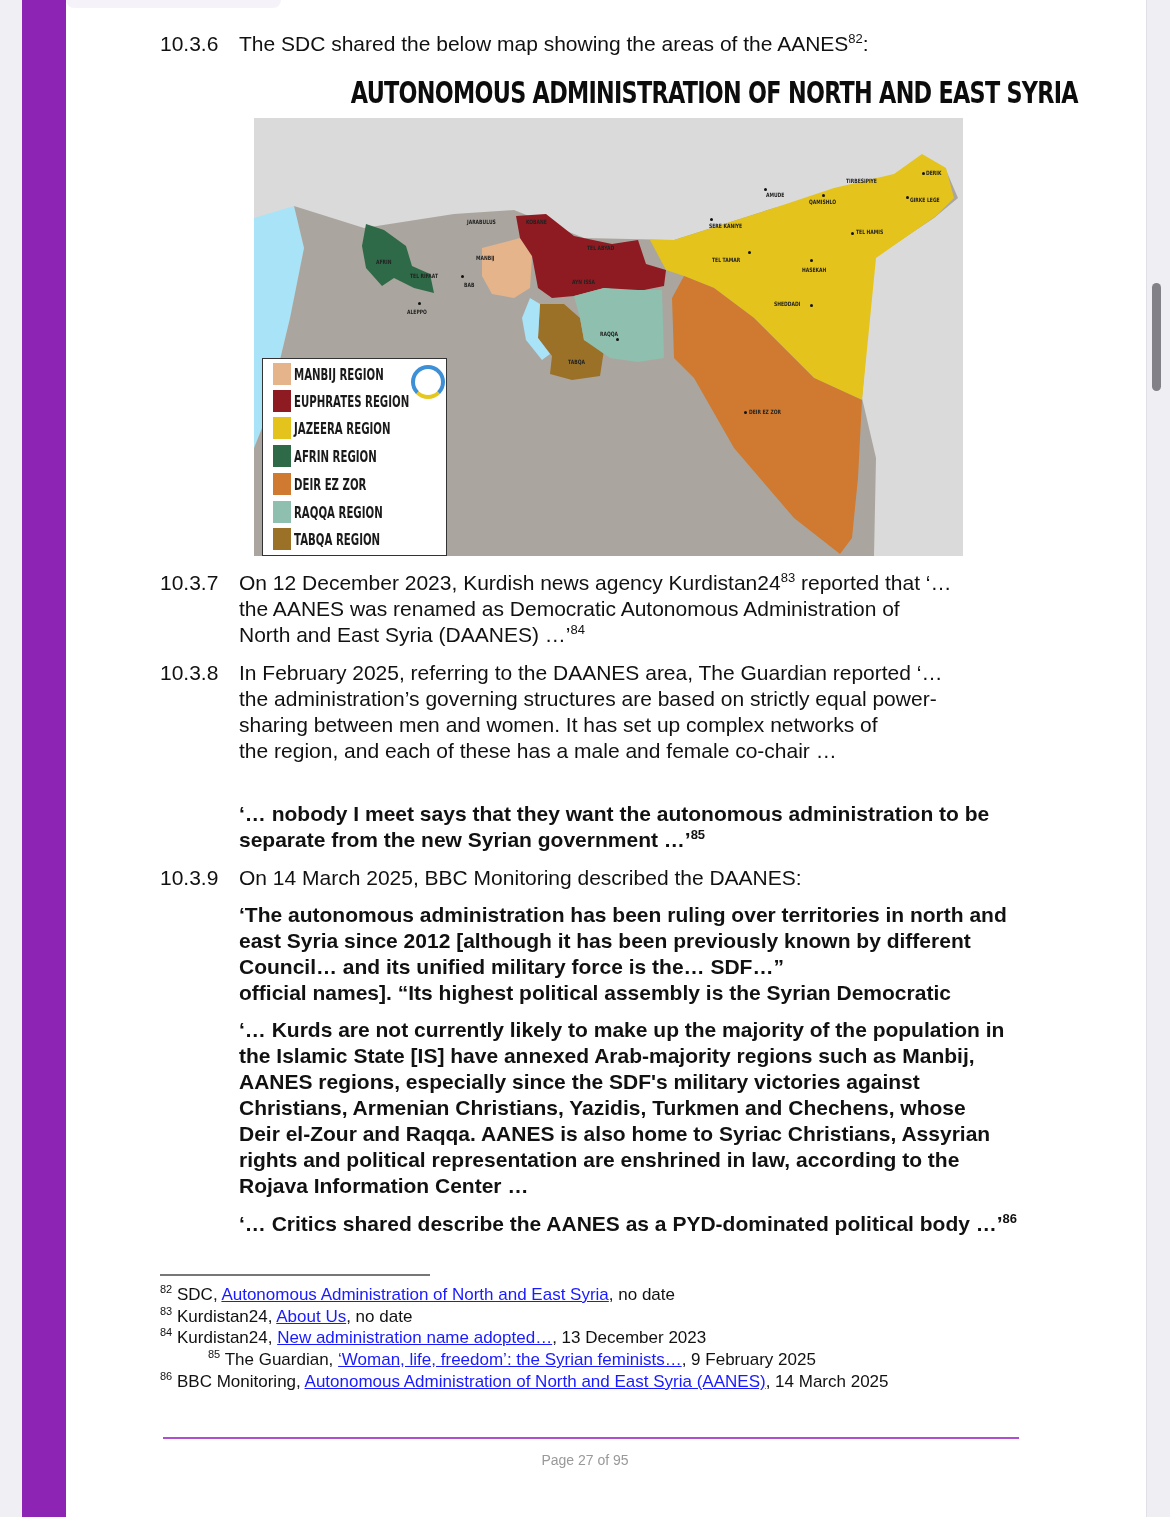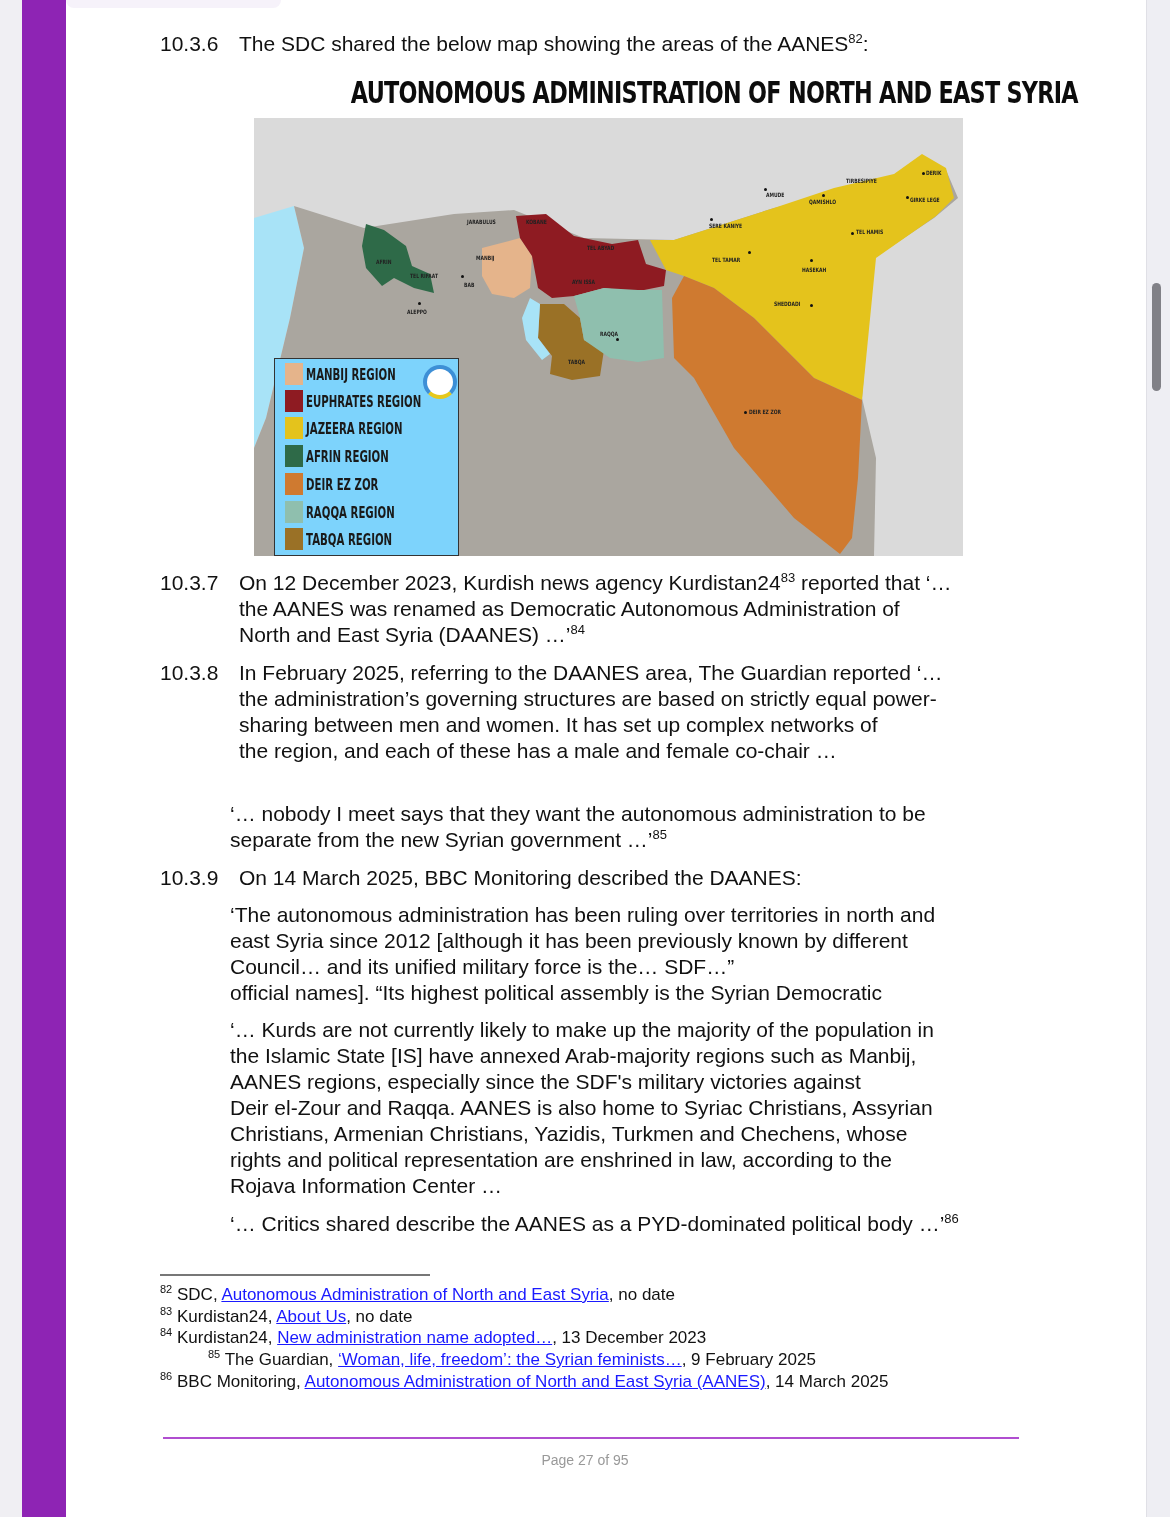--- a/index.html
+++ b/index.html
@@ -23,36 +23,36 @@
     border-left:1px solid #e0e0e6;
   }
   .scroll-thumb {
     position:absolute; left:1152px; top:283px; width:9px; height:108px; background:#818187;
     border-radius:5px;
   }
   .para { position:absolute; left:160px; font-size:21px; line-height:26px; }
   .num { position:absolute; left:0; top:0; }
   .txt { position:absolute; left:79px; top:0; width:780px; }
   sup { font-size:13px; line-height:0; vertical-align:super; }
-  .quote { position:absolute; left:230px; width:780px; font-size:21px; line-height:26px; }
+  .quote { position:absolute; left:239px; width:780px; font-size:21px; line-height:26px;font-weight:bold; }
 
   .map-title {
     position:absolute; left:250px; top:74px; width:720px; text-align:center;
     font-family:"DejaVu Sans", sans-serif; font-weight:bold; font-size:31px;
     letter-spacing:-1px; transform:scaleX(0.72); transform-origin:center;
     white-space:nowrap; color:#0c0c0c;
   }
   .map { position:absolute; left:254px; top:118px; width:709px; height:438px; background:#dadada; overflow:hidden; }
   .map svg { position:absolute; left:0; top:0; }
   .city { position:absolute; font-family:"DejaVu Sans", sans-serif; font-size:6px; font-weight:bold; color:#222; white-space:nowrap; transform:scaleX(0.75); transform-origin:left; }
   .dot { position:absolute; width:3px; height:3px; border-radius:50%; background:#111; }
 
   .legend {
-    position:absolute; left:20px; top:240px; width:183px; height:196px;
-    background:#7dd3fc; border:1.5px solid #333;
+    position:absolute; left:8px; top:240px; width:183px; height:196px;
+    background:#ffffff; border:1.5px solid #333;
   }
   .leg-item { position:absolute; left:10px; height:22px; }
   .leg-sw { position:absolute; left:0; top:0; width:18px; height:22px; }
   .leg-lbl {
     position:absolute; left:21px; top:3px; font-family:"DejaVu Sans", sans-serif;
     font-weight:bold; font-size:15px; color:#1a1a1a; white-space:nowrap;
     transform:scaleX(0.68); transform-origin:left;
   }
   .emblem {
     position:absolute; left:148px; top:6px; width:26px; height:26px; border-radius:50%;
@@ -206,22 +206,22 @@
 <div class="quote" style="top:902px;">
   <div style="white-space:nowrap;">‘The autonomous administration has been ruling over territories in north and</div>
   <div style="white-space:nowrap;">east Syria since 2012 [although it has been previously known by different</div>
   <div style="white-space:nowrap;">Council… and its unified military force is the… SDF…”</div>
   <div style="white-space:nowrap;">official names]. “Its highest political assembly is the Syrian Democratic</div>
 </div>
 <div class="quote" style="top:1017px;">
   <div style="white-space:nowrap;">‘… Kurds are not currently likely to make up the majority of the population in</div>
   <div style="white-space:nowrap;">the Islamic State [IS] have annexed Arab-majority regions such as Manbij,</div>
   <div style="white-space:nowrap;">AANES regions, especially since the SDF's military victories against</div>
+  <div style="white-space:nowrap;">Christians, Armenian Christians, Yazidis, Turkmen and Chechens, whose</div>
   <div style="white-space:nowrap;">Deir el-Zour and Raqqa. AANES is also home to Syriac Christians, Assyrian</div>
-  <div style="white-space:nowrap;">Christians, Armenian Christians, Yazidis, Turkmen and Chechens, whose</div>
   <div style="white-space:nowrap;">rights and political representation are enshrined in law, according to the</div>
   <div style="white-space:nowrap;">Rojava Information Center …</div>
 </div>
 <div class="quote" style="top:1211px;">
   <div style="white-space:nowrap;"><span>‘… Critics shared describe the AANES as a PYD-dominated political body …’</span><sup>86</sup></div>
 </div>
 
 <div class="fn-rule"></div>
 <div class="fn" style="top:1284px;">
   <sup>82</sup> <span>SDC, </span><a>Autonomous Administration of North and East Syria</a><span>, no date</span>

